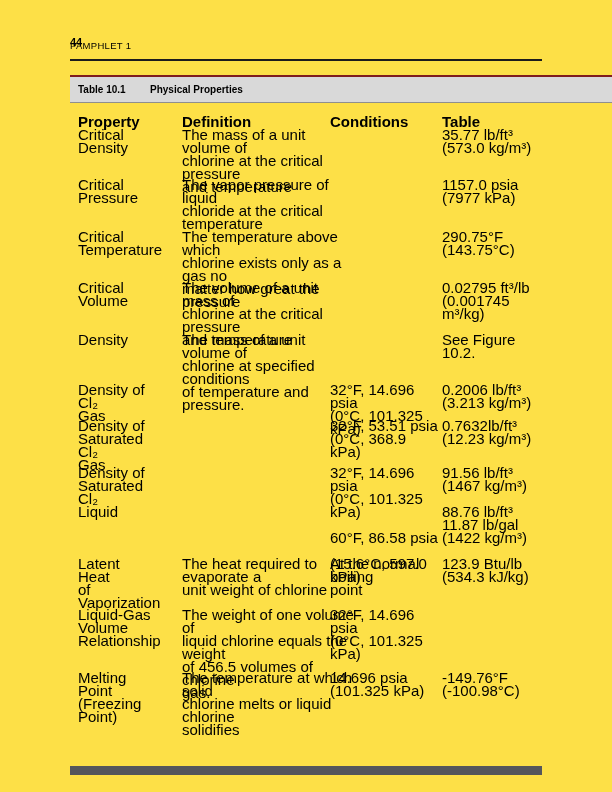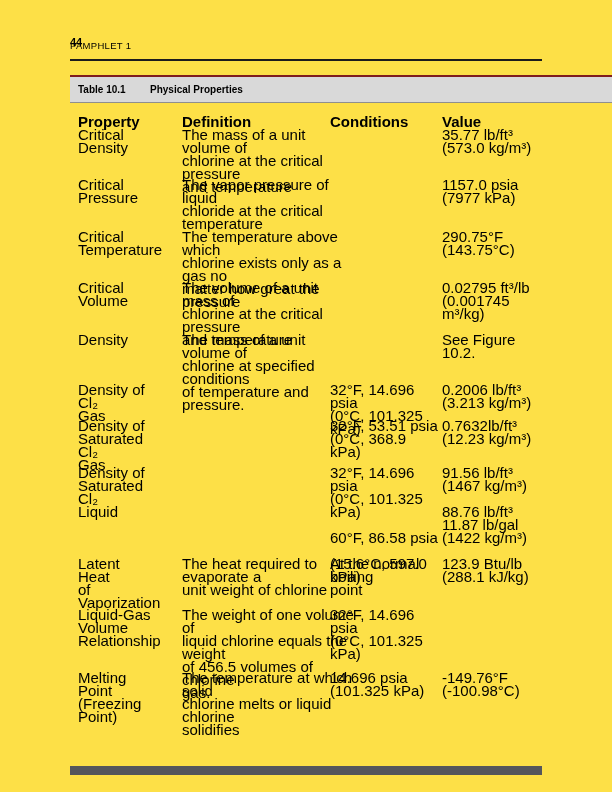--- a/index.html
+++ b/index.html
@@ -37,21 +37,21 @@
 
   <div class="table-title-bar">
     <span class="label">Table 10.1</span>
     <span class="title">Physical Properties</span>
   </div>
 
   <div class="col-headers">
     <div class="cell col-property">Property</div>
     <div class="cell col-definition">Definition</div>
     <div class="cell col-conditions">Conditions</div>
-    <div class="cell col-value">Value</div>
+    <div class="cell col-value">Table</div>
   </div>
 
   <div id="table-rows">
       <div class="row" style="top: 128px;">
         <div class="cell col-property">Critical
 Density</div>
         <div class="cell col-definition">The mass of a unit volume of
 chlorine at the critical pressure
 and temperature</div>
         <div class="cell col-conditions"></div>
@@ -135,21 +135,21 @@
       </div>
       <div class="row" style="top: 557px;">
         <div class="cell col-property">Latent Heat
 of
 Vaporization</div>
         <div class="cell col-definition">The heat required to evaporate a
 unit weight of chlorine</div>
         <div class="cell col-conditions">At the normal boiling
 point</div>
         <div class="cell col-value">123.9 Btu/lb
-(288.1 kJ/kg)</div>
+(534.3 kJ/kg)</div>
       </div>
       <div class="row" style="top: 608px;">
         <div class="cell col-property">Liquid-Gas
 Volume
 Relationship</div>
         <div class="cell col-definition">The weight of one volume of
 liquid chlorine equals the weight
 of 456.5 volumes of chlorine
 gas.</div>
         <div class="cell col-conditions">32°F, 14.696 psia

